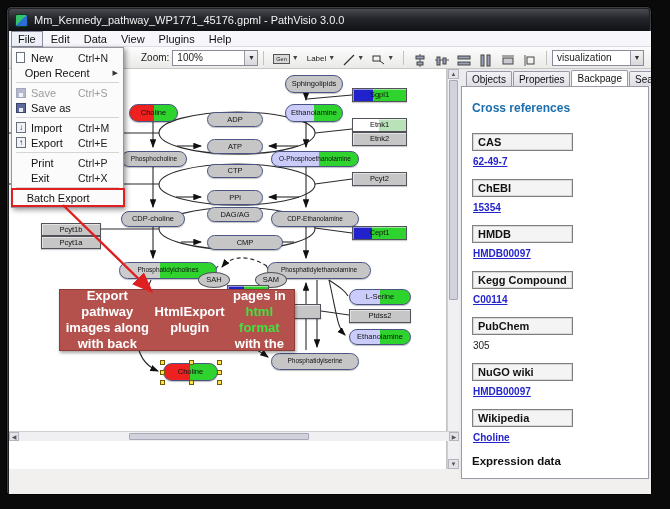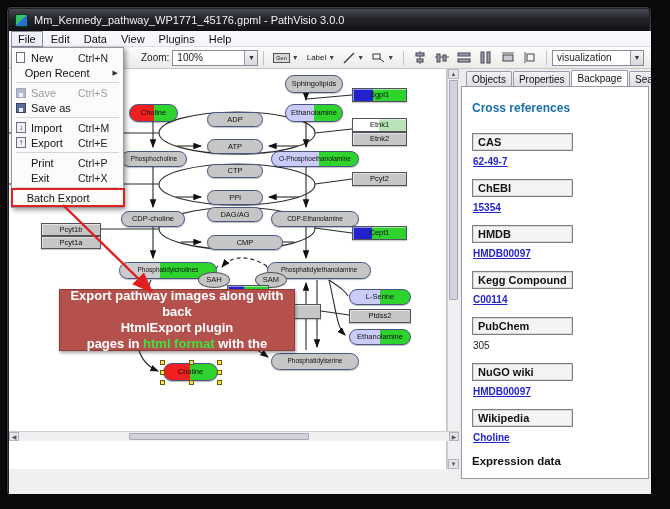--- a/index.html
+++ b/index.html
@@ -32,21 +32,21 @@
   .toolbar { position:absolute; left:0; top:16px; width:642px; height:22px;
              background:linear-gradient(#fdfdfd,#eaeae8); border-bottom:1px solid #c7c7c5;
              display:flex; align-items:center; font-size:10px; color:#222; padding-left:132px; }
   .tsep { width:1px; height:14px; background:#c2c2c2; margin:0 5px; }
   .combo { display:flex; align-items:center; height:16px; background:#fff;
            border:1px solid #8a8a9a; font-size:10px; }
   .combo .cval { padding:4px 4px; flex:1; white-space:nowrap; overflow:hidden; }
   .combo .cbtn { width:13px; height:100%; background:linear-gradient(#f4f4f4,#d8d8dc);
                  border-left:1px solid #9a9aaa; font-size:7px; display:flex;
                  align-items:center; justify-content:center; color:#333; }
-  .toolbtn { display:flex; align-items:center; height:18px; padding:4px 3px; border:1px solid transparent; }
+  .toolbtn { display:flex; align-items:flex-start; height:18px; padding:4px 3px; border:1px solid transparent; }
   .caret { font-size:7px; color:#444; margin-left:2px; }
   .ticon { display:inline-flex; }
   .zoomlbl { margin-right:3px; }
 
   
   .main { position:absolute; left:0; top:38px; width:642px; height:400px; }
   .canvas { position:absolute; left:0; top:0; width:438px; height:400px; background:#fff;
             border-right:1px solid #c4c4c4; overflow:hidden; }
   .edges { position:absolute; left:0; top:0; z-index:1; }
 
@@ -115,21 +115,21 @@
   .ic-open { width:12px; height:8px; background:linear-gradient(#f3cf6d,#d8a23b); border:1px solid #96731f; }
   .ic-save, .ic-saveas { width:10px; height:10px; background:#5d6a9c; border:1px solid #39436a; position:relative; }
   .ic-save { opacity:.45; }
   .ic-save::after, .ic-saveas::after { content:""; position:absolute; left:2px; bottom:0; width:4px; height:4px; background:#e8e8f0; }
   .ic-import, .ic-export { width:10px; height:11px; background:#f2f2f6; border:1px solid #68707e;
                            font-size:8px; color:#223; display:inline-flex; align-items:center; justify-content:center; }
 
   
   .callout { position:absolute; left:50px; top:258px; width:236px; height:62px; z-index:24;
              background:#b5514d; border:1px solid #8c3c39; box-shadow:1px 2px 3px rgba(0,0,0,.35);
-             display:flex; flex-direction:column; align-items:center; justify-content:center;
+             display:flex; flex-direction:row; align-items:center; justify-content:center;
              color:#fff; font-weight:bold; font-size:13px; line-height:1.25; text-align:center; }
   .callout .green { color:#3fe23f; }
   .red-overlay { position:absolute; left:0; top:0; z-index:40; pointer-events:none; }
 </style>
 </head>
 <body>
 
 <div class="stage">
   <div class="window">
 

